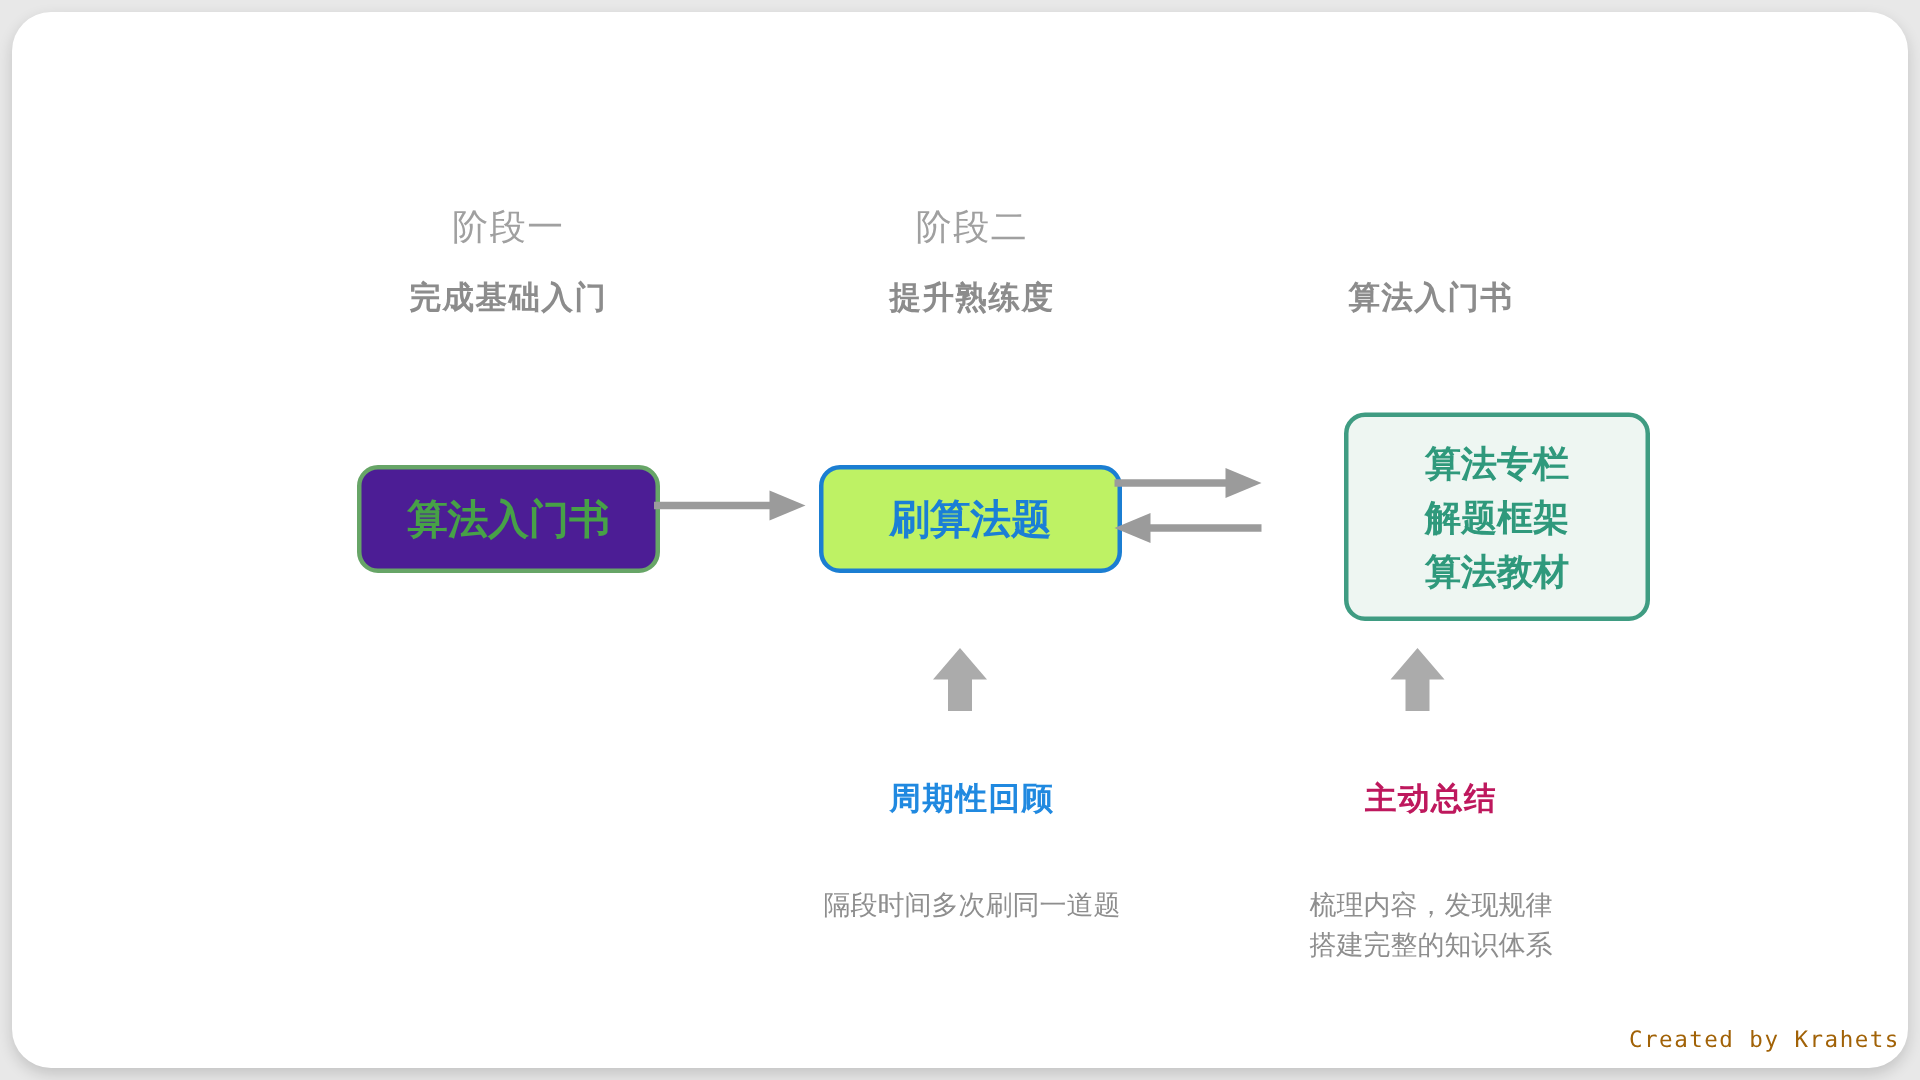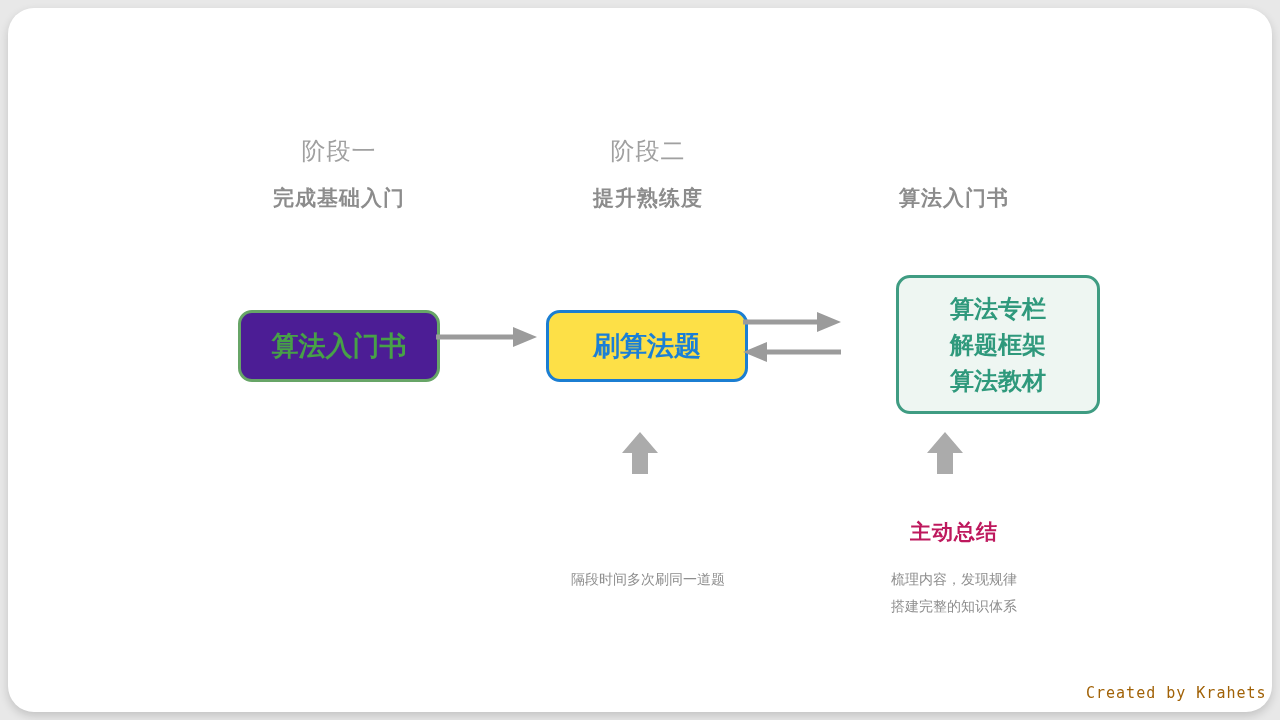--- a/index.html
+++ b/index.html
@@ -51,42 +51,42 @@
     box-sizing: border-box;
     text-align: center;
   }
   .node-1 {
     left: 230px; top: 302px; width: 202px; height: 72px;
     border: 3px solid #67a567; background: #4c1d95;
     color: #47a147; font-size: 27px;
   }
   .node-2 {
     left: 538px; top: 302px; width: 202px; height: 72px;
-    border: 3px solid #1b7ed2; background: #fde047;
+    border: 3px solid #1b7ed2; background: #bef264;
     color: #1a7fd6; font-size: 27px;
   }
   .node-3 {
     left: 844px; top: 267px; width: 204px; height: 139px;
     border: 3px solid #3f9c82; background: #eef6f2;
     color: #2f997c; font-size: 24px;
     flex-direction: column; line-height: 36px; margin-left: 44px;
   }
 
   .ann-title {
     top: 511px;
     font-size: 21px;
     line-height: 26px;
     font-weight: bold;
     letter-spacing: 1px;
   }
   .ann-title.blue { color: #2089e0; }
   .ann-title.teal { color: #be185d; }
   .ann-desc {
-    top: 558px;
-    font-size: 14px;
+    top: 582px;
+    font-size: 18px;
     line-height: 27px;
     color: #8e8e8e;
   }
 
   .svg-overlay {
     position: absolute;
     left: 0; top: 0;
     width: 1280px; height: 720px;
     pointer-events: none;
   }
@@ -121,20 +121,21 @@
   <div class="node node-2">
     <span>刷算法题</span>
   </div>
 
   <div class="node node-3">
     <span>算法专栏</span>
     <span>解题框架</span>
     <span>算法教材</span>
   </div>
 
+  <div class="col ann-title blue c2">周期性回顾</div>
   <div class="col ann-desc c2">
     <div>隔段时间多次刷同一道题</div>
   </div>
 
   <div class="col ann-title teal c3">主动总结</div>
   <div class="col ann-desc c3">
     <div>梳理内容，发现规律</div>
     <div>搭建完整的知识体系</div>
   </div>
 

